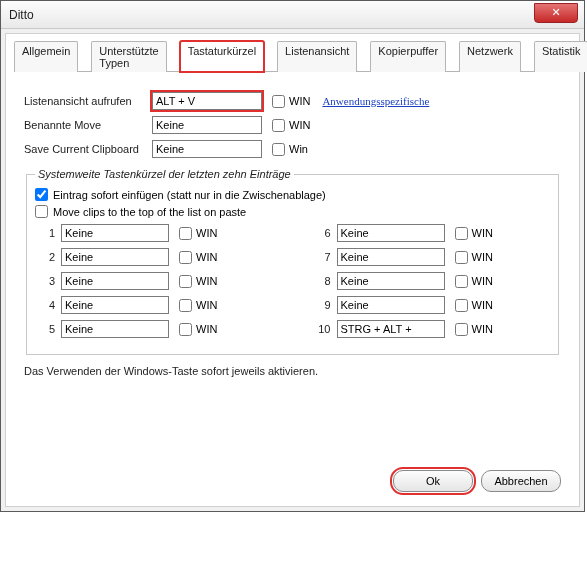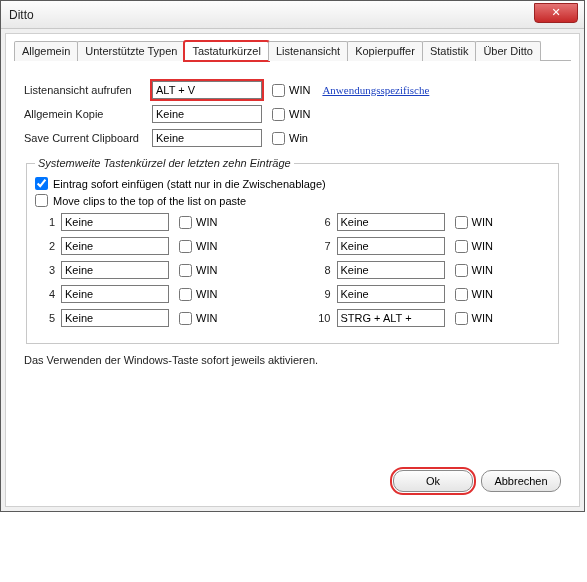--- a/index.html
+++ b/index.html
@@ -51,21 +51,21 @@
     background: #fff;
     margin: 4px;
     border: 1px solid #d0d0d0;
     padding: 6px 8px 8px 8px;
     display: flex;
     flex-direction: column;
   }
   .tabs {
     display: flex;
     border-bottom: 1px solid #b5b5b5;
-    gap: 0;
+    gap: 14px;
   }
   .tab {
     padding: 3px 7px 3px 7px;
     font-size: 11px;
     border: 1px solid #b5b5b5;
     border-bottom: none;
     background: #f7f7f7;
     margin-right: -1px;
     position: relative;
     top: 1px;
@@ -196,38 +196,39 @@
     </div>
   </div>
 
   <div class="client">
     <div class="tabs" id="tabs">
         <div class="tab">Allgemein</div>
         <div class="tab">Unterstützte Typen</div>
         <div class="tab active highlight">Tastaturkürzel</div>
         <div class="tab">Listenansicht</div>
         <div class="tab">Kopierpuffer</div>
+        <div class="tab">Netzwerk</div>
         <div class="tab">Statistik</div>
         <div class="tab">Über Ditto</div>
       </div>
 
     <div class="tabpage">
 
       <div id="mainRows">
           <div class="row">
             <label class="key">Listenansicht aufrufen</label>
             <input type="text" class="textfield main highlight" value="ALT + V" style="">
             <span class="wincheck">
               <input type="checkbox" style="">
               <span>WIN</span>
             </span>
             <span class="link">Anwendungsspezifische </span>
           </div>
           <div class="row">
-            <label class="key">Allgemein Kopie</label>
+            <label class="key">Benannte Move</label>
             <input type="text" class="textfield main" value="Keine" style="">
             <span class="wincheck">
               <input type="checkbox" style="">
               <span>WIN</span>
             </span>
           </div>
           <div class="row">
             <label class="key">Save Current Clipboard</label>
             <input type="text" class="textfield main" value="Keine" style="">
             <span class="wincheck">

